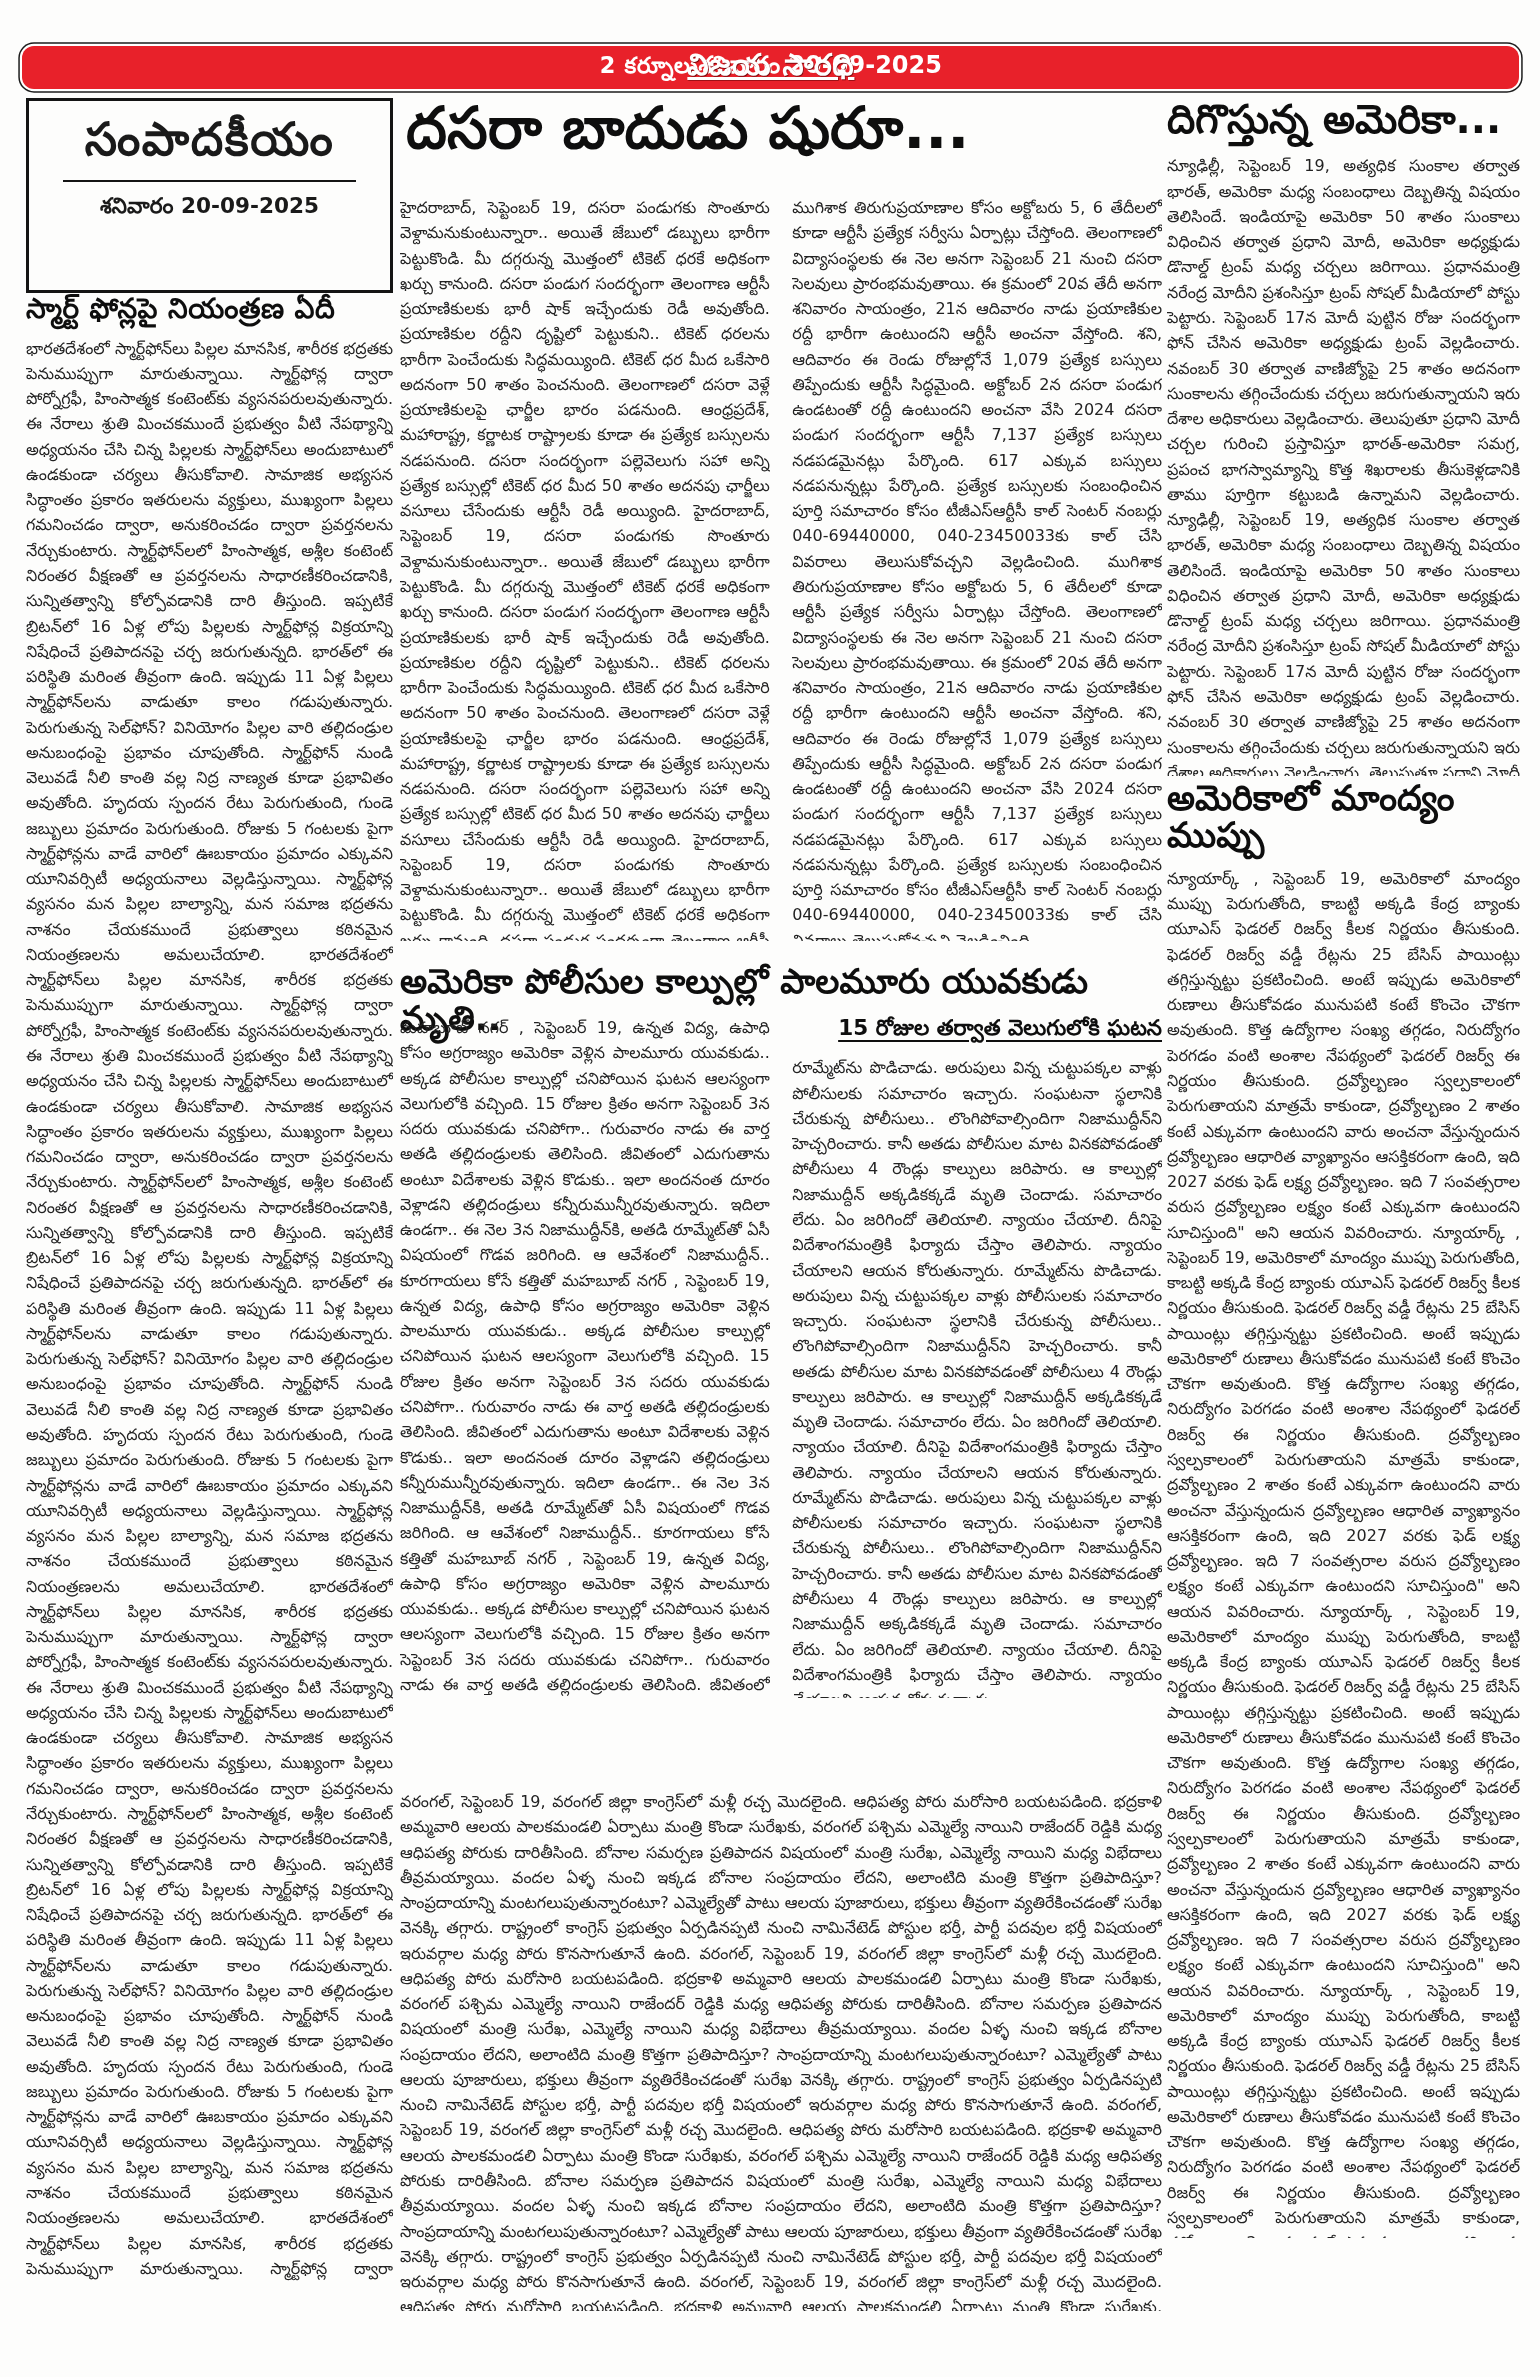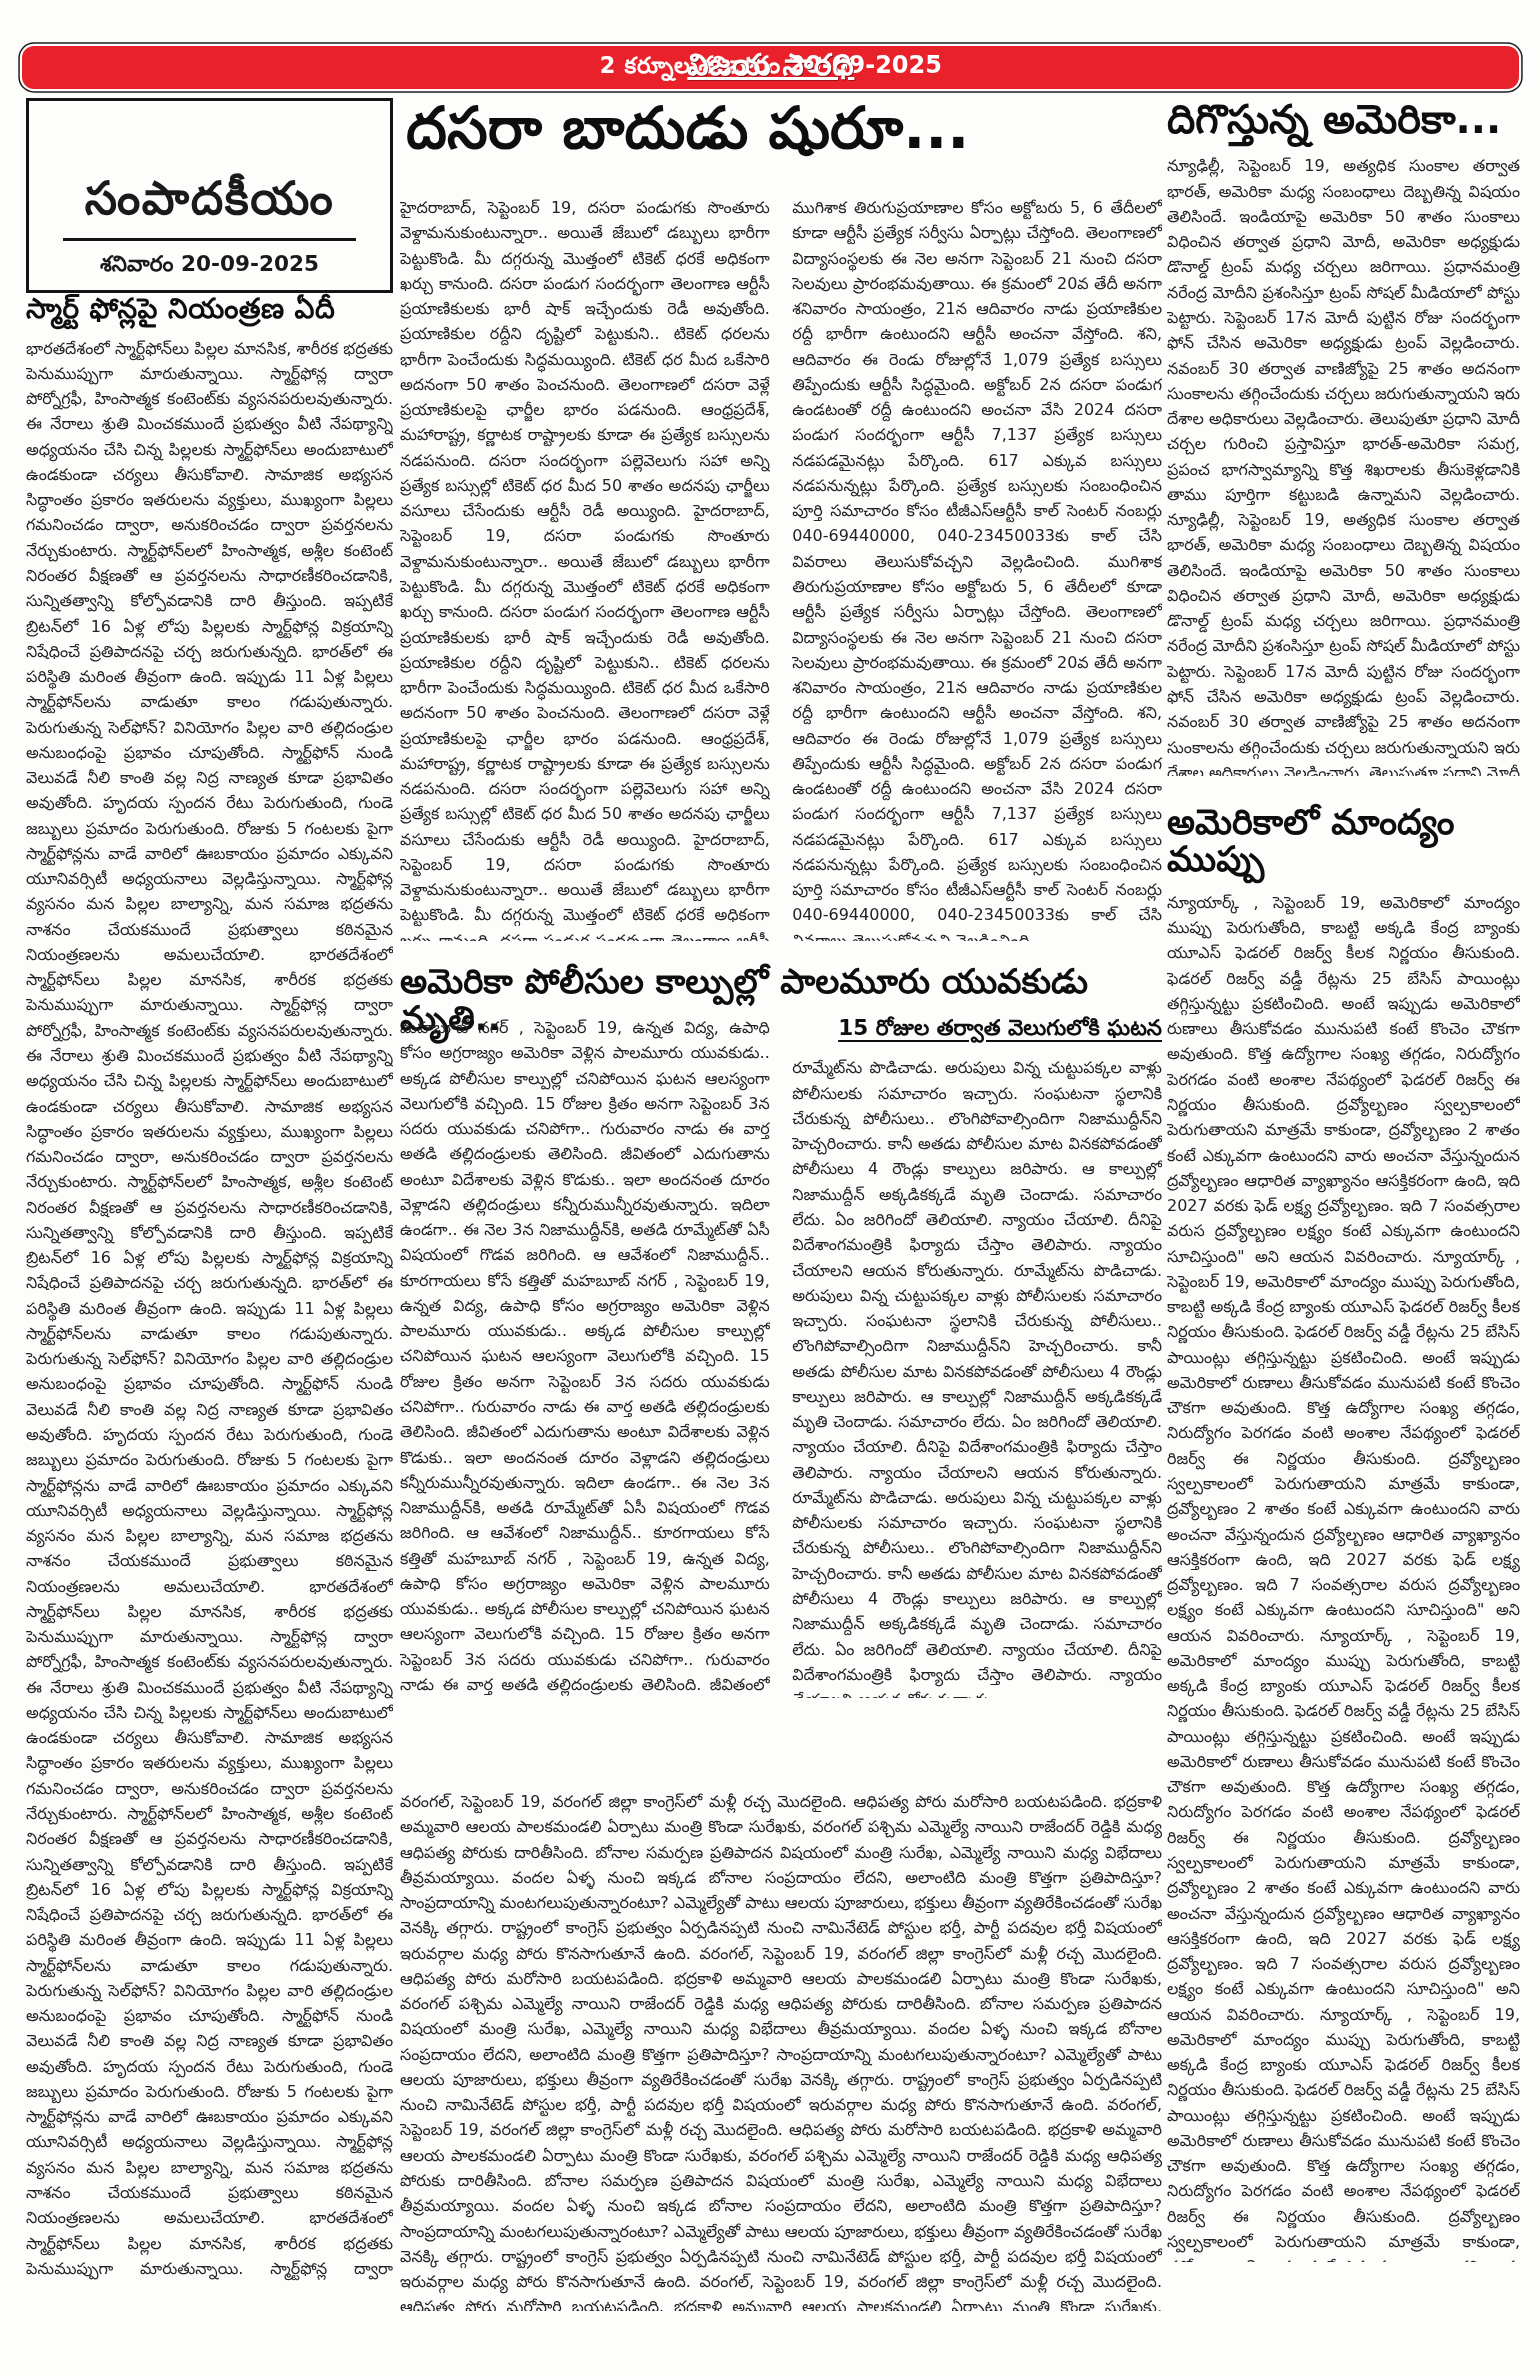--- a/index.html
+++ b/index.html
@@ -26,21 +26,21 @@
   .body-text {
     font-size:16px; line-height:1.58; text-align:justify;
     overflow:hidden; color:#222;
   }
   .headline { font-weight:900; color:#0e0e0e; }
 
   
   .editorial-col { position:absolute; left:26px; top:98px; width:367px; height:2259px; }
   .editorial-box {
     border:3px solid #141414; height:195px; padding:13.4px 10.4px 9px;
-    display:flex; flex-direction:column; align-items:center; justify-content:flex-end;
+    display:flex; flex-direction:column; align-items:center; justify-content:flex-start;
   }
   .editorial-box .ed-title { font-size:46px; font-weight:900; letter-spacing:1.5px; line-height:1.1; }
   .editorial-box .ed-rule { width:86%; height:2.2px; background:#141414; margin:15px 0 10.4px; }
   .editorial-box .ed-date { font-size:21.6px; font-weight:bold; }
   .editorial-headline { font-size:28px; line-height:1.15; margin-top:0; letter-spacing:0.4px; }
   .editorial-body { margin-top:10.4px; height:1946px; }
 
   
   .lead-headline { position:absolute; left:406px; top:98px; width:757px; font-size:58px; line-height:1.05; }
   .lead-body { position:absolute; left:400px; top:195px; width:762px; height:746px;
@@ -54,21 +54,21 @@
                     text-underline-offset:4.5px; margin-bottom:10.4px; color:#0e0e0e; }
 
   .story3-headline { position:absolute; left:400px; top:1724px; width:762px; text-align:center;
                      font-size:42px; line-height:1.1; letter-spacing:0.7px; }
   .story3-body { position:absolute; left:400px; top:1789px; width:762px; height:522px; }
 
   
   .right-col { position:absolute; left:1167px; top:98px; width:353px; height:2237px; }
   .us-headline { font-size:40px; line-height:1.05; }
   .us-body { margin-top:13.4px; height:623px; }
-  .recession-headline { font-size:35px; line-height:1.05; margin-top:28px; }
+  .recession-headline { font-size:35px; line-height:1.05; margin-top:4px; }
   .recession-body { margin-top:12px; height:1372px; }
 </style>
 </head>
 <body>
 
 <div class="page">
 
   <div class="masthead">
     <span class="page-label">2 కర్నూలు</span>
     <span class="paper-name">విజయ సారథి</span>

